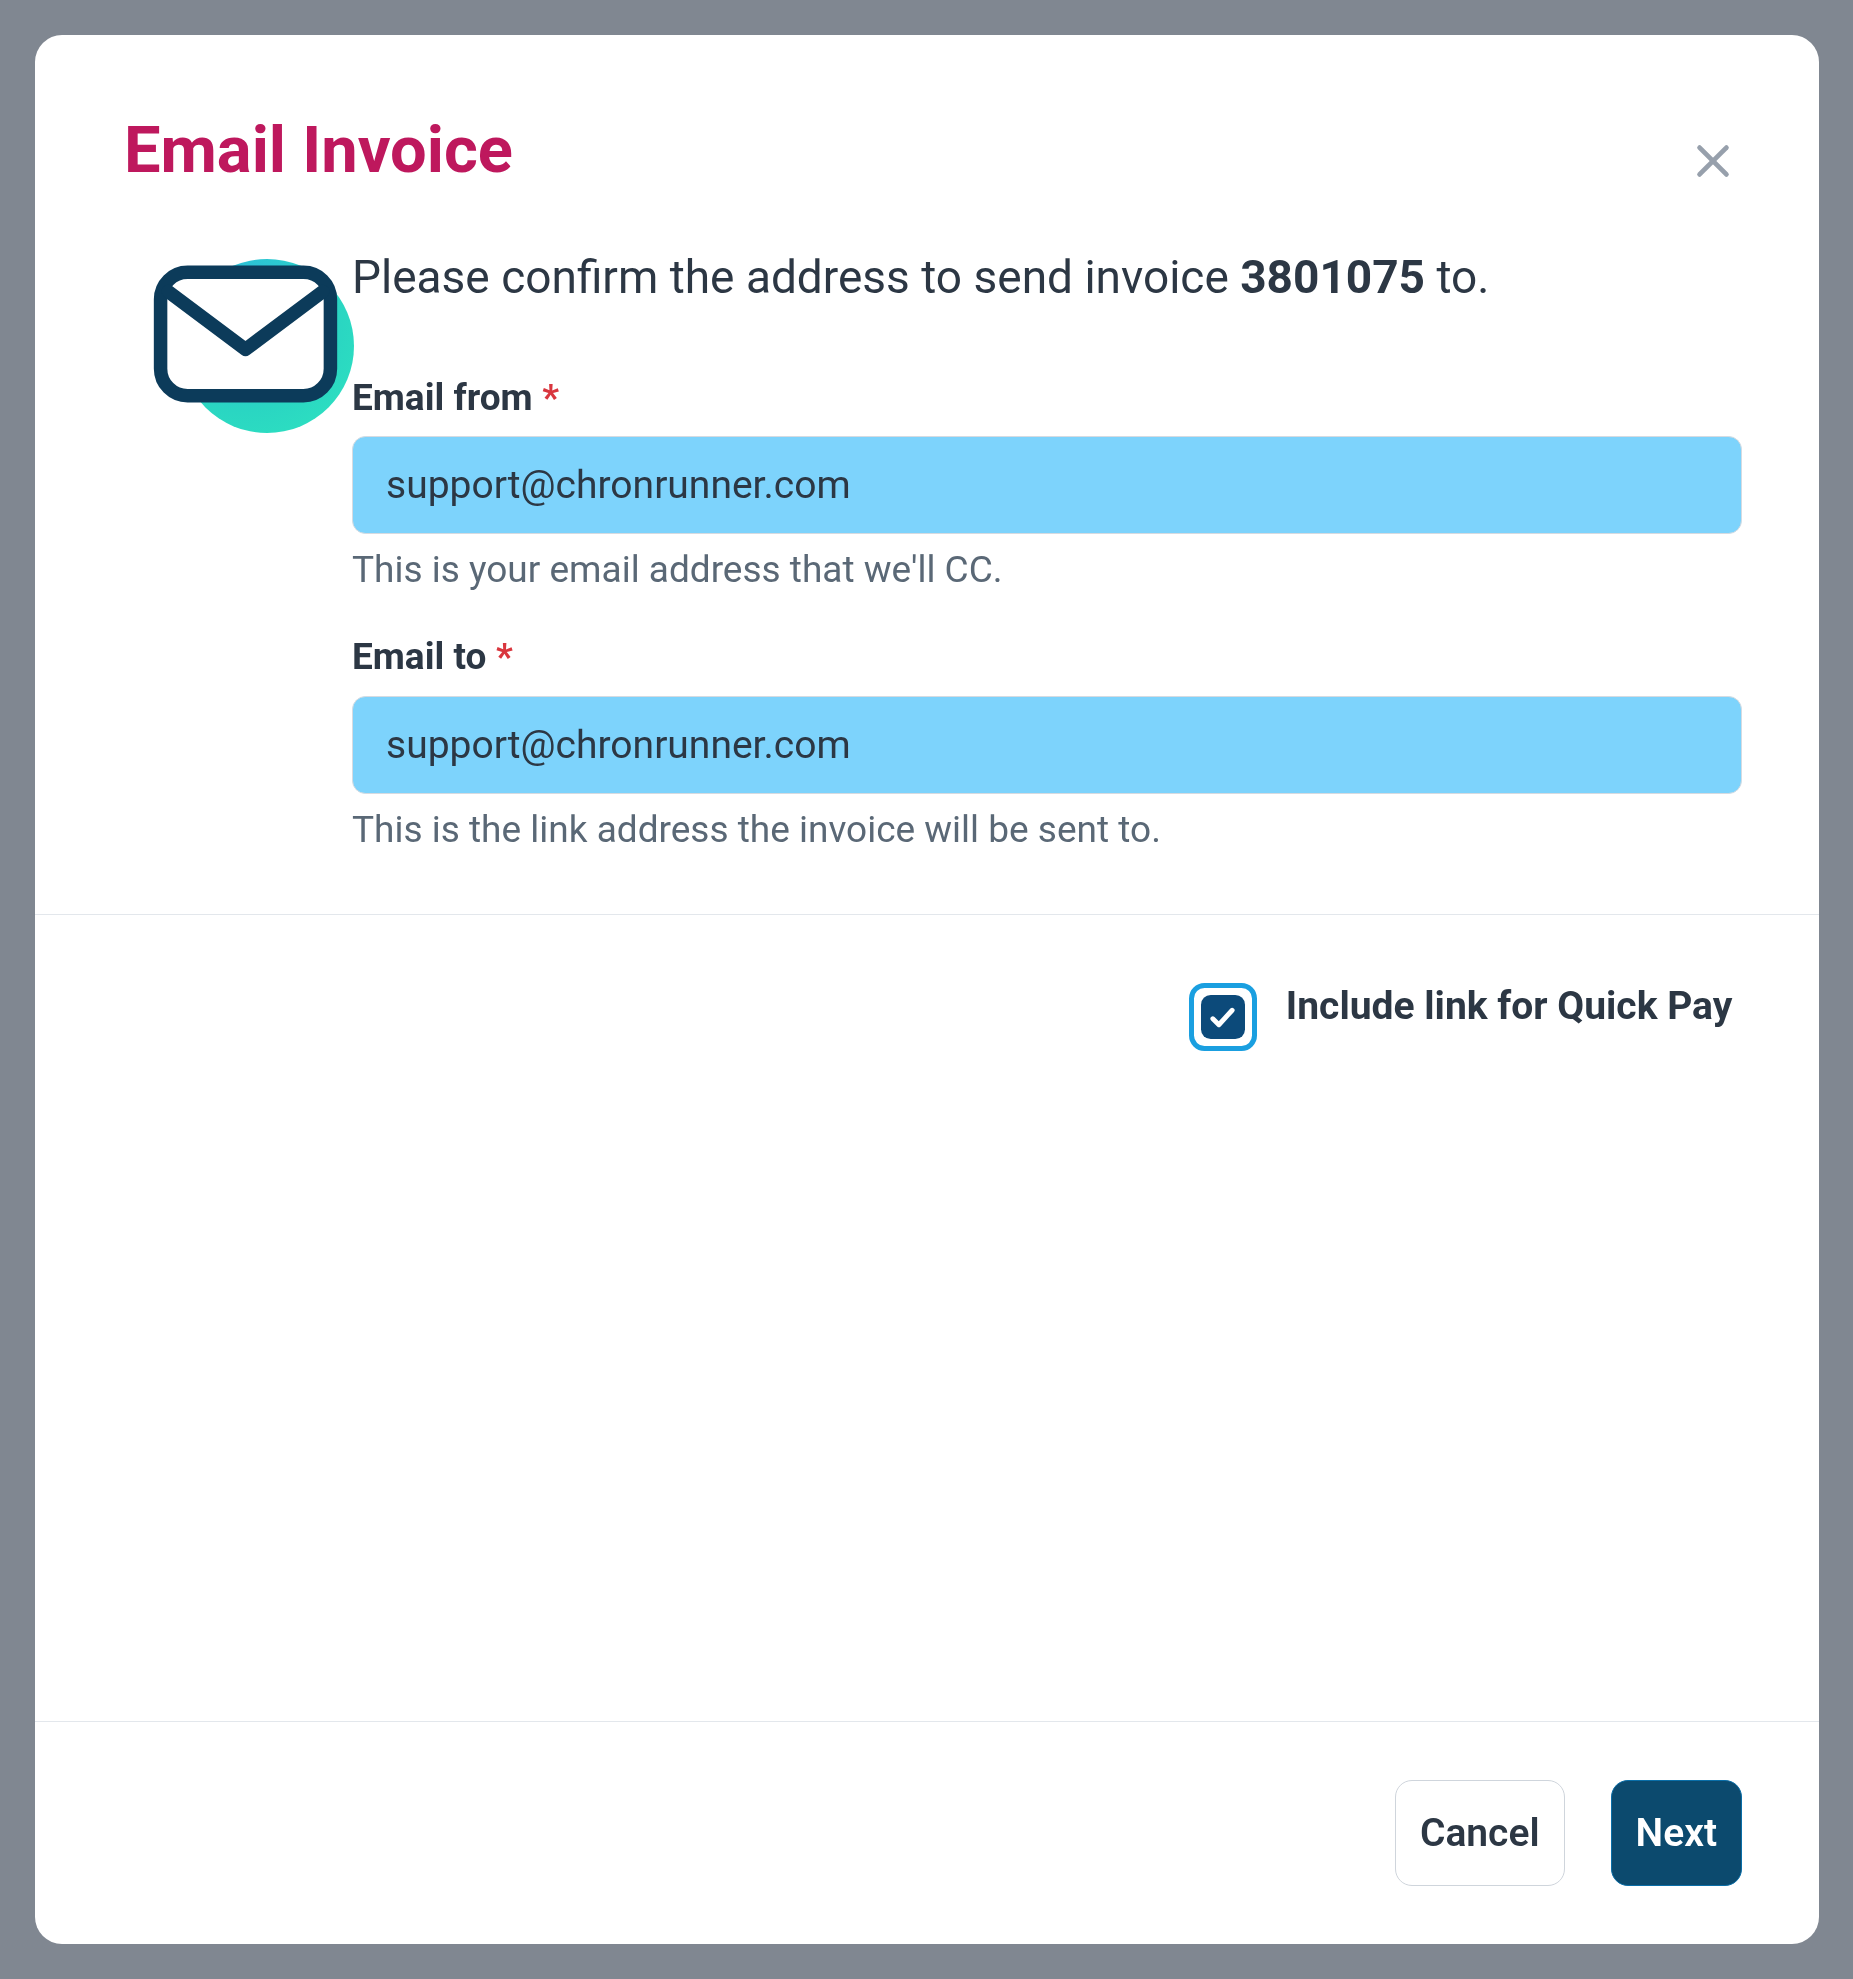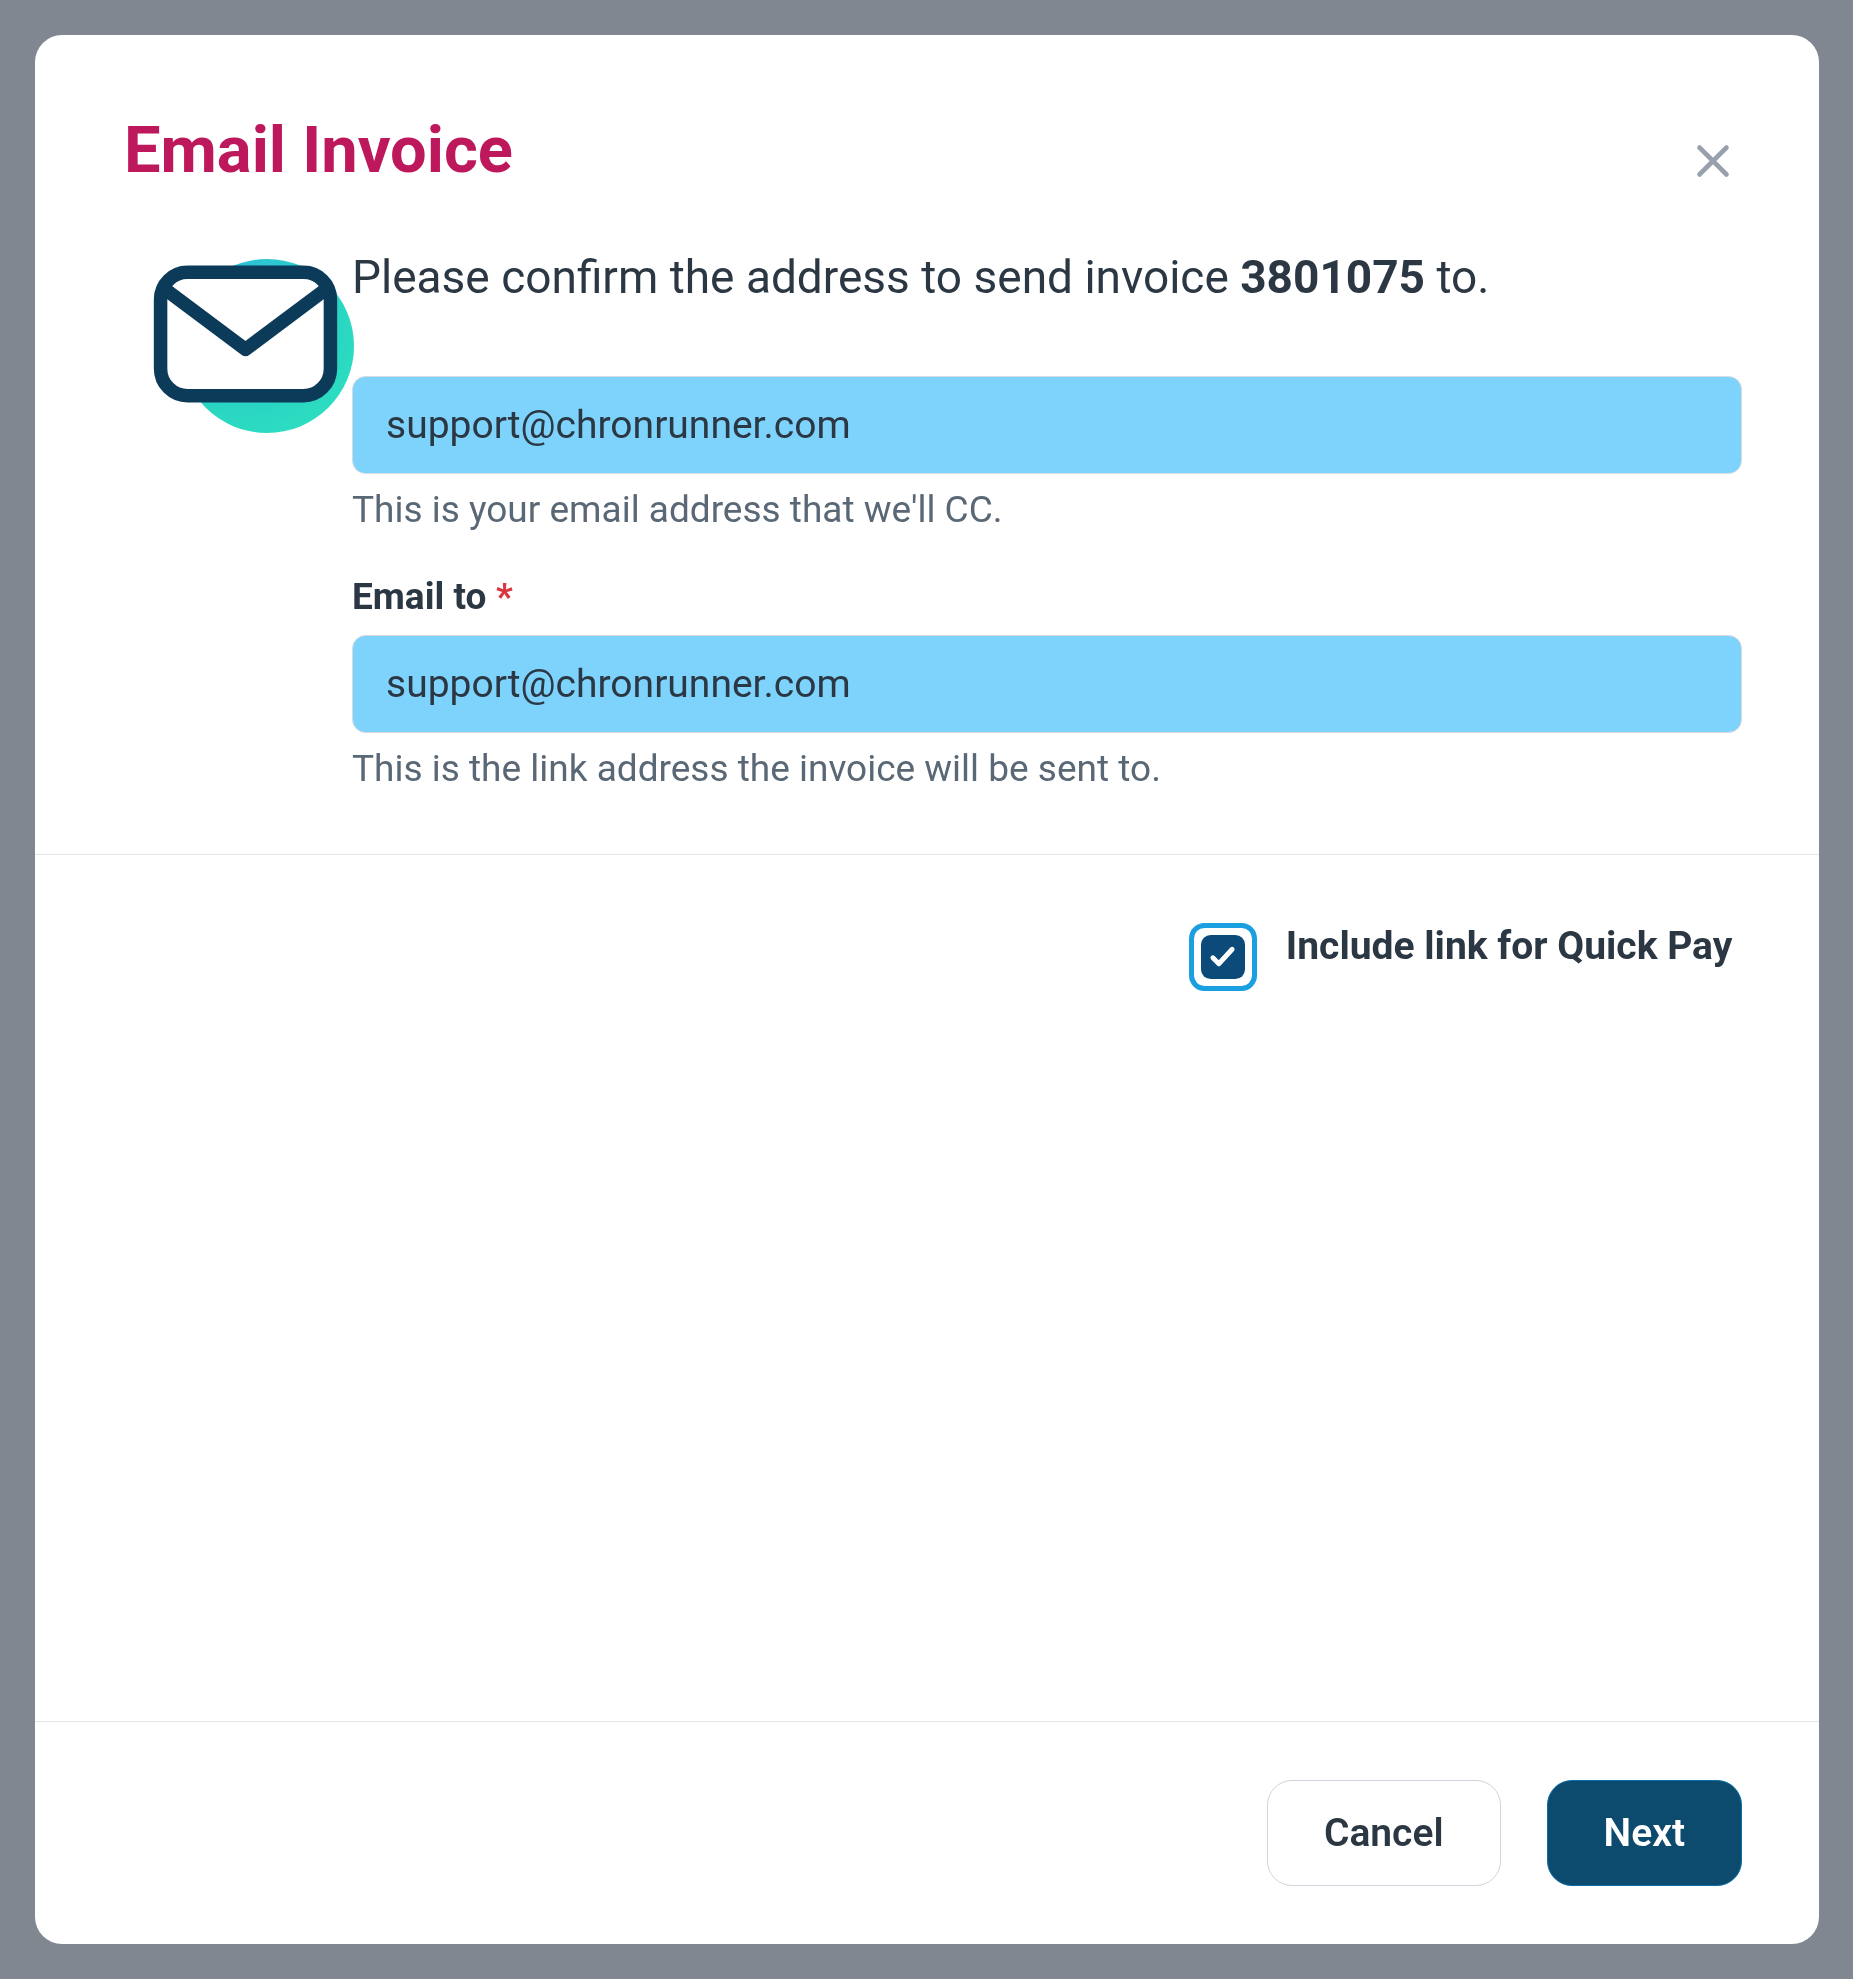--- a/index.html
+++ b/index.html
@@ -163,22 +163,22 @@
   }
   .footer {
     display: flex;
     justify-content: flex-end;
     gap: 46px;
     padding-top: 58px;
   }
   .btn {
     font-size: 39px;
     font-weight: 600;
-    padding: 29px 56px;
-    border-radius: 25px;
+    padding: 29px 24px;
+    border-radius: 17px;
     cursor: pointer;
     font-family: inherit;
   }
   .btn-secondary {
     background: #fff;
     color: #2c3744;
     border: 1.9px solid #cfd5dc;
   }
   .btn-primary {
     background: #0c4a6e;
@@ -211,20 +211,23 @@
           </svg>
         </div>
       </div>
 
       <div class="form-col">
         <p class="intro">
           <span>Please confirm the address to send invoice </span><span class="invoice-no">3801075</span><span> to.</span>
         </p>
 
         <div class="field">
+          <label class="field-label">
+            <span>Email from</span><span class="req">*</span>
+          </label>
           <input type="text" class="text-input" value="support@chronrunner.com" style="">
           <div class="help">This is your email address that we'll CC.</div>
         </div>
 
         <div class="field">
           <label class="field-label">
             <span>Email to</span><span class="req">*</span>
           </label>
           <input type="text" class="text-input" value="support@chronrunner.com" style="">
           <div class="help">This is the link address the invoice will be sent to.</div>

